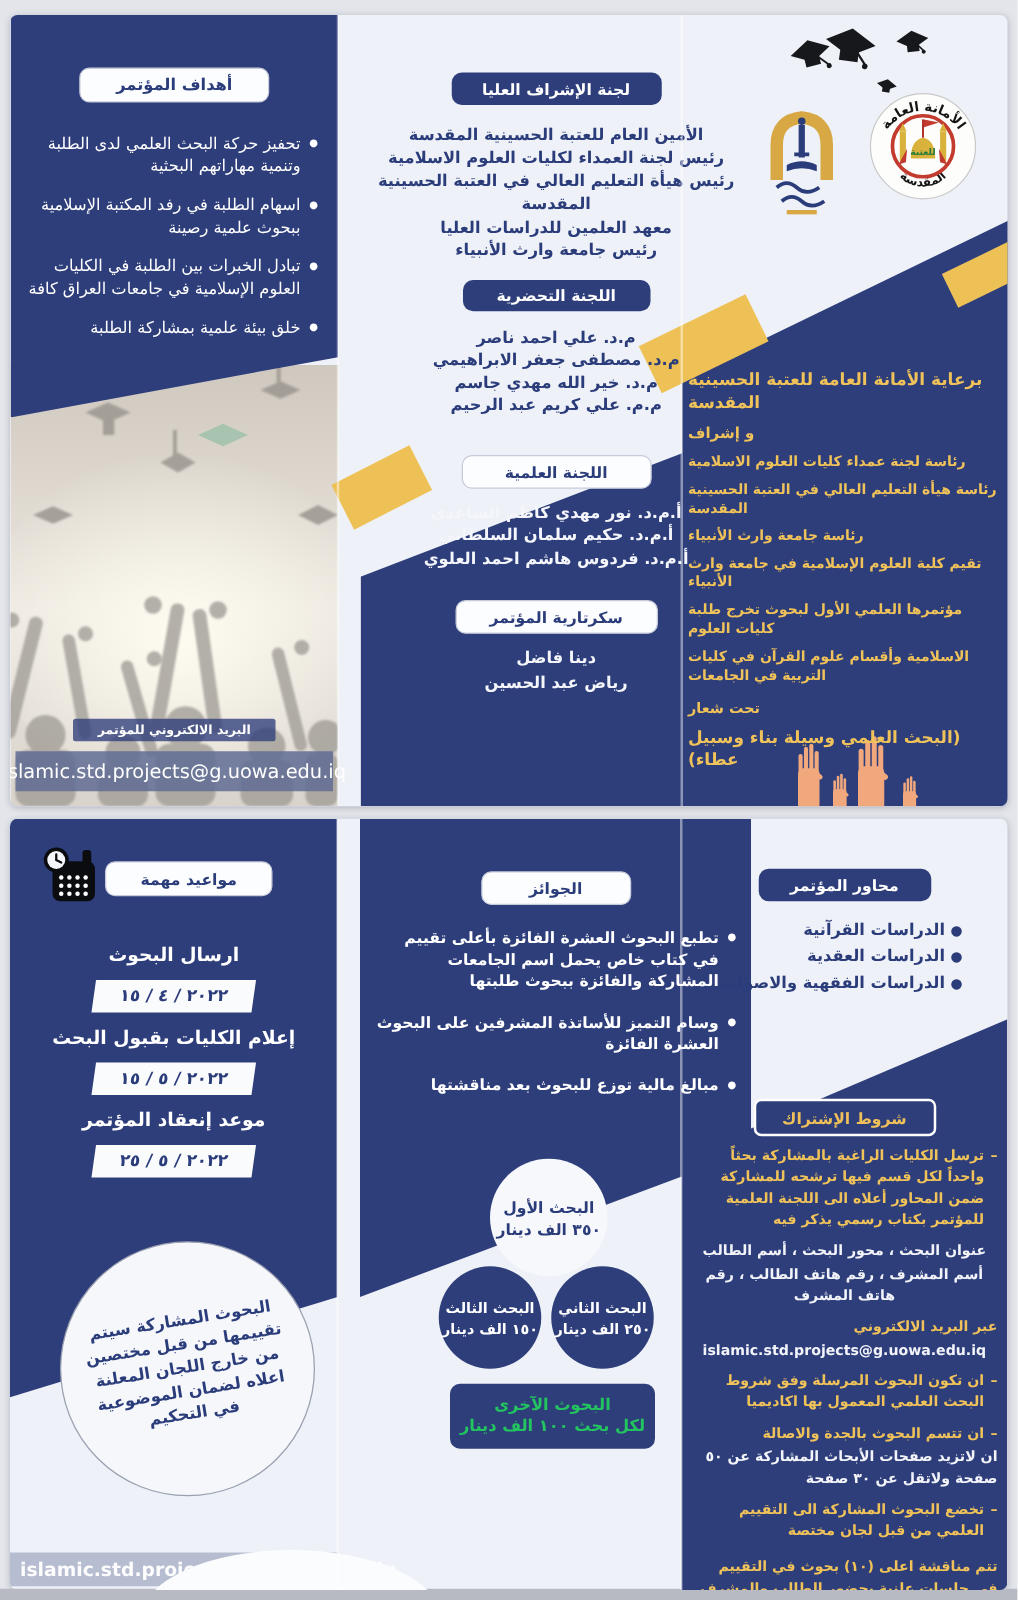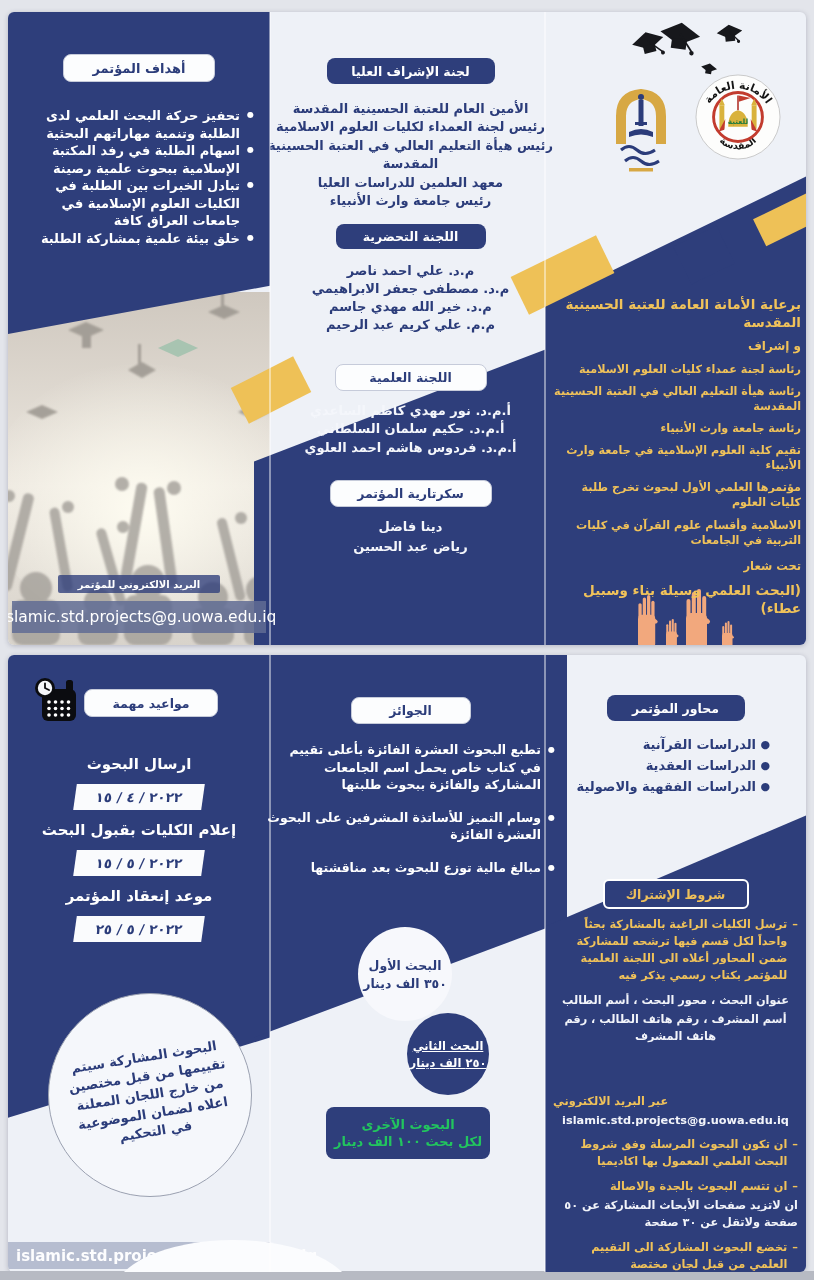--- a/index.html
+++ b/index.html
@@ -5,42 +5,42 @@
   html,body{margin:0;padding:0;}
   .page{position:relative;width:814px;height:1280px;background:#e3e5eb;
         font-family:"DejaVu Sans",sans-serif;overflow:hidden;}
   .page-strip{position:absolute;left:0;right:0;bottom:0;height:9px;background:#b7bac3;}
   .card{position:absolute;width:798px;background:#eef1f7;border-radius:6px;overflow:hidden;
         box-shadow:0 1px 5px rgba(40,45,70,.25);direction:rtl;}
   .card-top{left:8px;top:12px;height:633px;}
   .card-bottom{left:8px;top:655px;height:617px;}
   .panel{position:absolute;top:0;bottom:0;}
   .pL{left:0;width:262px;}
-  .pM{left:246px;width:275px;padding-left:38px;}
+  .pM{left:280px;width:275px;padding-left:38px;}
   .pR{left:537px;width:261px;}
   .fold{position:absolute;top:0;bottom:0;width:2px;background:rgba(255,255,255,.45);z-index:8;}
   .darkfill{position:absolute;background:#2e3e7b;}
   .badge{position:absolute;left:50%;transform:translateX(-50%);display:flex;align-items:center;
          justify-content:center;border-radius:8px;font-weight:bold;white-space:nowrap;z-index:5;}
   .badge-w{background:#fcfdfe;color:#2b3c7a;border:1px solid #c6cbda;}
   .badge-d{background:#2e3e7b;color:#ffffff;}
   .badge-o{background:#2e3e7b;color:#efc05a;border:2px solid #ffffff;border-radius:6px;}
   .dot-list{position:absolute;display:flex;flex-direction:column;z-index:5;margin:0;padding:0;list-style:none;}
   .dot-list li{position:relative;padding-right:14px;text-align:right;}
   .dot-list li::before{content:"●";position:absolute;right:0;top:3px;font-size:8px;}
   .center-list{position:absolute;left:8px;right:8px;text-align:center;font-weight:bold;z-index:5;}
-  .goals{top:95px;right:16px;left:8px;color:#fff;font-size:13px;font-weight:bold;line-height:1.35;}
+  .goals{top:95px;right:16px;left:8px;gap:14px;color:#fff;font-size:13px;font-weight:normal;line-height:1.35;}
   .sup-list{top:88px;color:#2b3c7a;font-size:13px;line-height:1.42;}
   .prep-list{top:250px;color:#2b3c7a;font-size:13px;line-height:1.38;}
   .sci-list{top:390px;color:#f4f6fb;font-size:13px;line-height:1.42;}
   .sec-list{top:505px;color:#f4f6fb;font-size:13px;line-height:1.5;}
   .accent{position:absolute;z-index:2;}
   .gold{background:#eec157;}
   .main-lines{position:absolute;top:283px;left:5px;right:5px;z-index:4;display:flex;flex-direction:column;
-              gap:7px;text-align:right;color:#f0c25a;font-weight:bold;}
+              gap:7px;text-align:left;color:#f0c25a;font-weight:bold;}
   .ml{font-size:11.2px;line-height:1.35;}
   .ml-big{font-size:13.5px;}
   .photo-zone{position:absolute;left:0;right:0;top:280px;bottom:0;}
   .email-label{position:absolute;bottom:52px;left:50%;transform:translateX(-50%);width:162px;height:18px;
                background:rgba(46,62,123,.78);color:#fff;font-size:10px;font-weight:bold;display:flex;
                align-items:center;justify-content:center;border-radius:2px;z-index:4;}
   .email-bar{position:absolute;bottom:12px;left:4px;right:4px;height:32px;background:rgba(96,108,148,.85);
              color:#fff;font-size:15.5px;display:flex;align-items:center;justify-content:center;
              direction:ltr;z-index:4;}
   .dates-block{position:absolute;top:100px;left:10px;right:10px;display:flex;flex-direction:column;
@@ -329,23 +329,27 @@
       <div class="badge badge-w" style="top:42px;width:118px;height:25px;font-size:12.5px;text-align:right;">الجوائز</div>
       <ul class="dot-list prize-list">
         <li>تطبع البحوث العشرة الفائزة بأعلى تقييم في كتاب خاص يحمل اسم الجامعات المشاركة والفائزة ببحوث طلبتها</li>
         <li>وسام التميز للأساتذة المشرفين على البحوث العشرة الفائزة</li>
         <li>مبالغ مالية توزع للبحوث بعد مناقشتها</li>
       </ul>
       <div class="prize-circle pc-white" style="left:104px;top:272px;width:94px;height:94px;font-size:12.5px;">
         <span>البحث الأول</span>
         <span>٣٥٠ الف دينار</span>
       </div>
-      <div class="prize-circle pc-dark" style="left:153px;top:358px;width:82px;height:82px;font-size:11.5px;text-decoration:underline;">
+      <div class="prize-circle pc-dark" style="left:153px;top:358px;width:82px;height:82px;font-size:11.5px;">
         <span>البحث الثاني</span>
         <span>٢٥٠ الف دينار</span>
+      </div>
+      <div class="prize-circle pc-dark" style="left:63px;top:358px;width:82px;height:82px;font-size:11.5px;">
+        <span>البحث الثالث</span>
+        <span>١٥٠ الف دينار</span>
       </div>
       <div class="others-box">
         <span>البحوث الآخرى</span>
         <span>لكل بحث ١٠٠ الف دينار</span>
       </div>
     </section>
 
     <section class="panel pR">
       <div class="darkfill" style="left:0;right:0;top:0;bottom:0;clip-path:polygon(0 44%,100% 26%,100% 100%,0 100%);z-index:1;"></div>
       <div class="badge badge-d" style="top:40px;width:138px;height:26px;font-size:12.5px;">محاور المؤتمر</div>
@@ -354,21 +358,21 @@
         <li>الدراسات العقدية</li>
         <li>الدراسات الفقهية والاصولية</li>
       </ul>
       <div class="badge badge-o" style="top:224px;width:142px;height:26px;font-size:12.5px;">شروط الإشتراك</div>
       <div class="cond-content">
         <div class="cg dashrow">
             <span>ترسل الكليات الراغبة بالمشاركة بحثاً واحداً لكل قسم فيها ترشحه للمشاركة ضمن المحاور أعلاه الى اللجنة العلمية للمؤتمر بكتاب رسمي يذكر فيه</span>
           </div>
         <div class="cw">عنوان البحث ، محور البحث ، أسم الطالب</div>
         <div class="cw" style="margin-top:-6px;">أسم المشرف ، رقم هاتف الطالب ، رقم هاتف المشرف</div>
-        <div class="cg" style="text-align:left;margin-top:40px;">عبر البريد الالكتروني</div>
+        <div class="cg" style="text-align:right;">عبر البريد الالكتروني</div>
         <div class="cw" style="direction:ltr;margin-top:-6px;">islamic.std.projects@g.uowa.edu.iq</div>
         <div class="cg dashrow">
             <span>ان تكون البحوث المرسلة وفق شروط البحث العلمي المعمول بها اكاديميا</span>
           </div>
         <div class="cg dashrow">
             <span>ان تتسم البحوث بالجدة والاصالة</span>
           </div>
         <div class="cw" style="text-align:right;margin-top:-6px;">ان لاتزيد صفحات الأبحاث المشاركة عن ٥٠ صفحة ولاتقل عن ٣٠ صفحة</div>
         <div class="cg dashrow">
             <span>تخضع البحوث المشاركة الى التقييم العلمي من قبل لجان مختصة</span>

